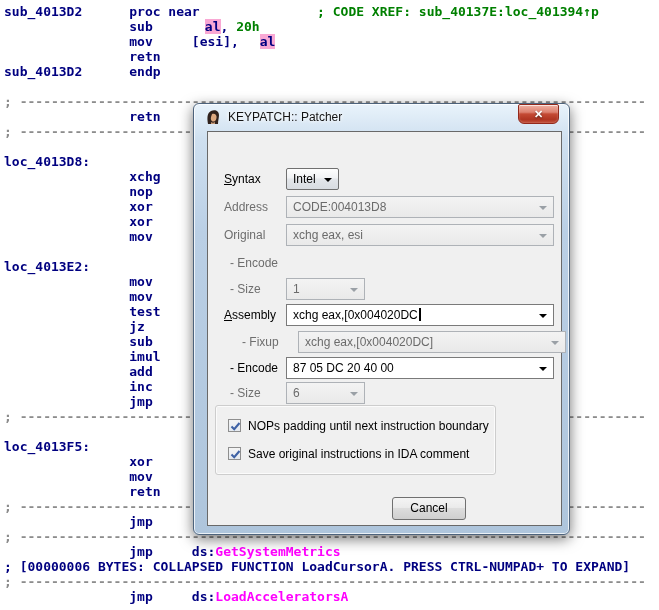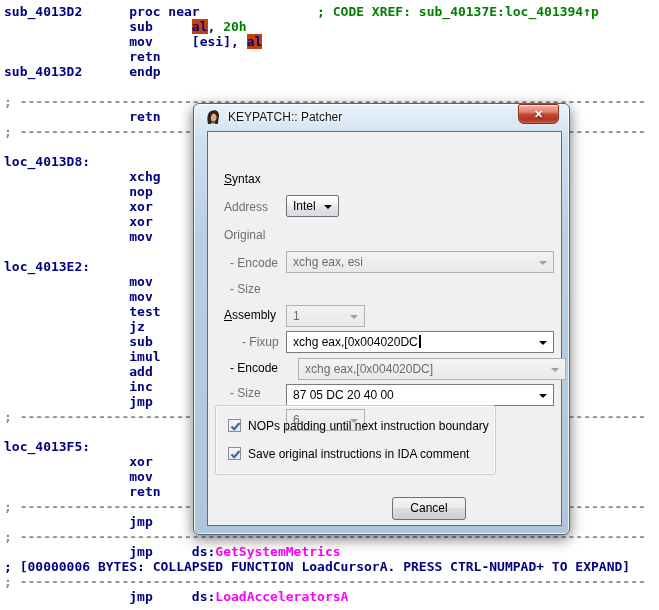--- a/index.html
+++ b/index.html
@@ -8,21 +8,21 @@
 
   
   #listing{position:absolute;inset:0;padding:4px 0 0 4px;background:#ffffff;
            font-family:"DejaVu Sans Mono",monospace;font-size:13px;line-height:15px;
            font-weight:bold;white-space:pre;}
   .asm-line{height:15px;}
   .c-b{color:#000080;}
   .c-g{color:#008000;margin-top:23px;}
   .c-m{color:#ff00ff;}
   .c-s{color:#8c8c8c;}
-  .c-hl{color:#000080;background:#c2410c;}
+  .c-hl{color:#000080;background:#f9a8d4;margin-left:13px;}
 
   
   #dlg{position:absolute;left:193px;top:103px;width:377px;height:432px;
        border:1px solid #4d637c;border-radius:6px;
        background:linear-gradient(180deg,#e9f3fb 0%,#cfe0f0 8%,#bacfe5 30%,#aec5dc 100%);
        box-shadow:inset 0 0 0 1px rgba(255,255,255,.75), 0 4px 14px rgba(0,0,0,.55);
        box-sizing:border-box;}
   #dlg-title{position:absolute;left:0;top:0;right:0;height:27px;cursor:default;}
   #dlg-icon{position:absolute;left:11px;top:5px;width:17px;height:17px;}
   #dlg-title-text{position:absolute;left:34px;top:6px;font-size:12px;color:#141414;
@@ -38,21 +38,21 @@
   #panel{position:absolute;left:13px;top:27px;right:7px;bottom:8px;
          background:#f0f0f0;border:1px solid #696969;box-sizing:border-box;}
 
   .row{position:absolute;height:22px;}
   .lbl{position:absolute;left:16px;top:4px;font-size:12px;color:#000000;}
   .lbl.sub{left:22px;}
   .lbl.dis{color:#6e6e6e;}
   .ul::first-letter{text-decoration:underline;}
 
   .combo{position:absolute;left:78px;top:0;height:22px;box-sizing:border-box;
-         font-size:12px;border:1px solid #7a7a7a;background:#ffffff;margin-top:27px;}
+         font-size:12px;border:1px solid #7a7a7a;background:#ffffff;}
   .combo .cval{position:absolute;left:6px;top:3px;white-space:pre;color:#000000;}
   .combo.dis{background:linear-gradient(180deg,#f3f3f3,#e9e9e9);border-color:#aeb2b7;}
   .combo.dis .cval{color:#6b6b6b;}
   .cb-lg{width:268px;}
   .cb-sm{width:79px;}
   .cb-syntax{width:53px;border:1px solid #707070;border-radius:2px;
              background:linear-gradient(180deg,#fefefe,#f0f2f4 45%,#e3e6ea 50%,#d8dce1);}
   .arr{position:absolute;right:6px;top:9px;width:0;height:0;
        border:4px solid transparent;border-top:4px solid #000000;border-bottom:none;}
   .arr.dis-a{border-top-color:#9aa0a6;}
@@ -99,20 +99,24 @@
     <div class="row" style="top:36px;left:0;right:0;">
       <span class="lbl ul">Syntax</span>
       <div class="combo cb-syntax">
         <span class="cval">Intel</span>
         <span class="arr"></span>
       </div>
     </div>
 
     <div class="row" style="top:64px;left:0;right:0;">
       <span class="lbl dis">Address</span>
+      <div class="combo cb-lg dis">
+        <span class="cval">CODE:004013D8</span>
+        <span class="arr dis-a"></span>
+      </div>
     </div>
 
     <div class="row" style="top:92px;left:0;right:0;">
       <span class="lbl dis">Original</span>
       <div class="combo cb-lg dis">
         <span class="cval">xchg eax, esi</span>
         <span class="arr dis-a"></span>
       </div>
     </div>
 

